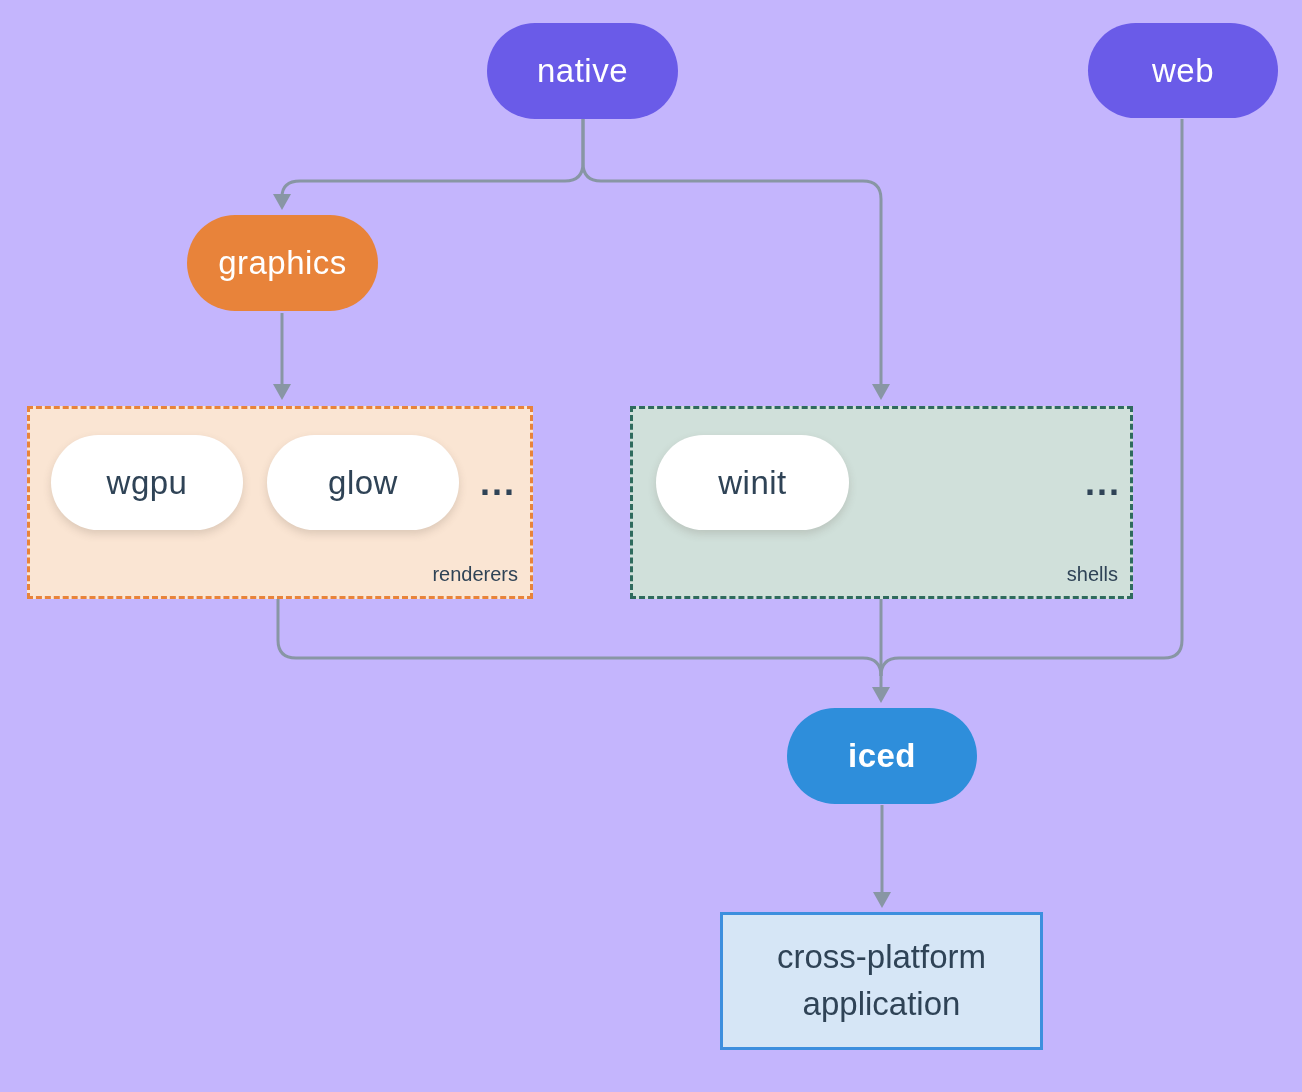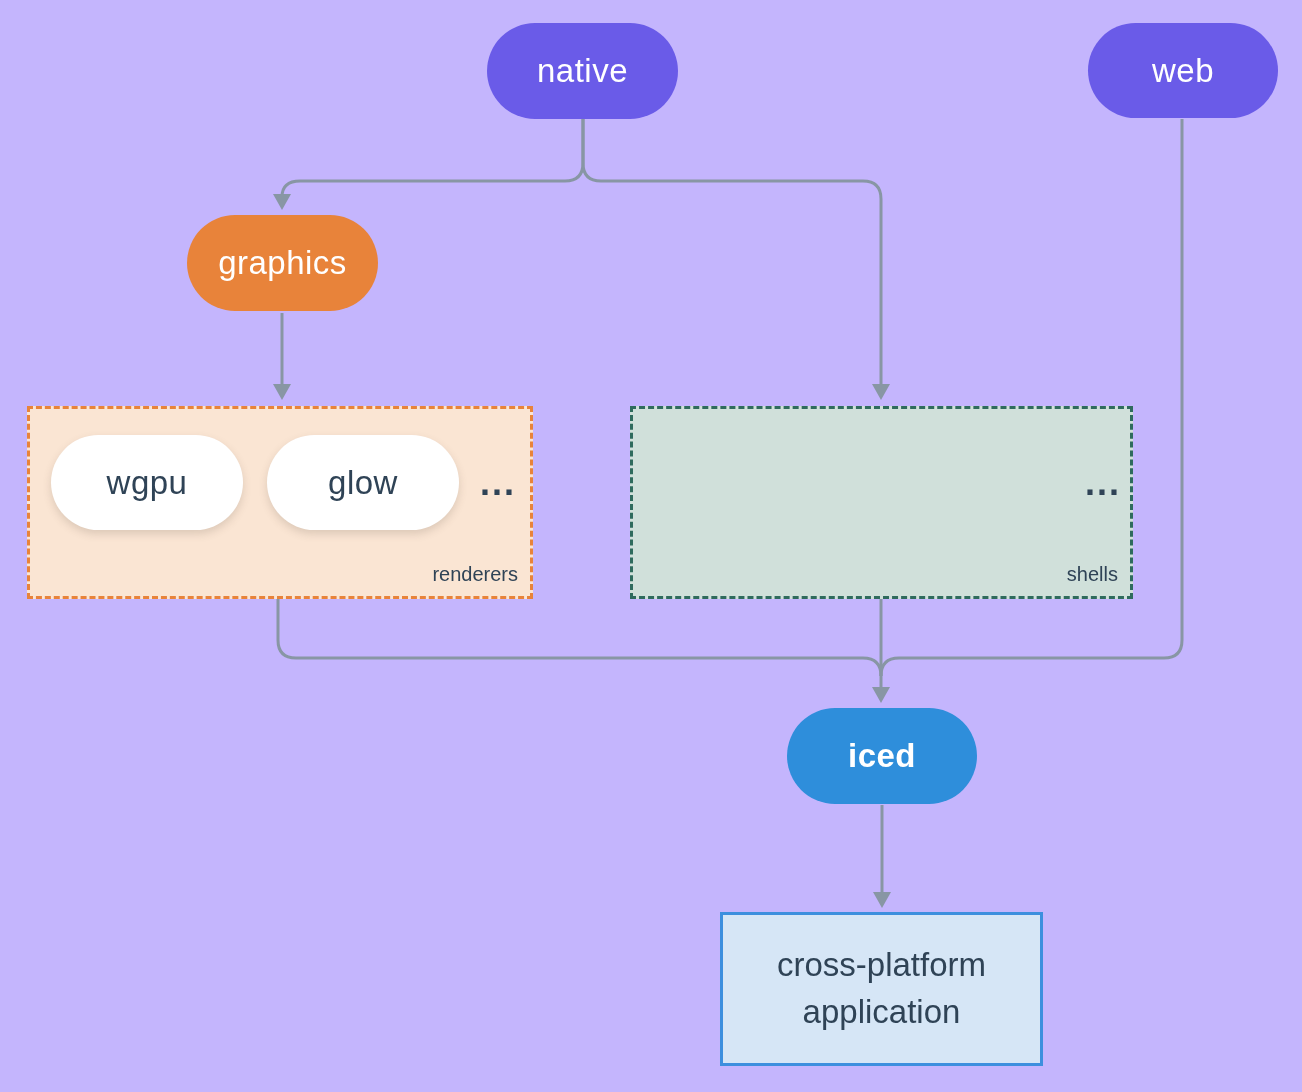--- a/index.html
+++ b/index.html
@@ -25,21 +25,21 @@
   .group.renderers{background:#FAE5D3;border:3px dashed #E8833A;}
   .group.shells{background:#D0E0DA;border:3px dashed #2F6B5D;}
   .group-label{
     position:absolute;right:12px;bottom:10px;color:#2F4356;font-size:20px;
   }
   .dots{
     position:absolute;color:#2F4356;font-size:36px;font-weight:bold;
     letter-spacing:2px;line-height:1;
   }
   .appbox{
-    position:absolute;left:720px;top:912px;width:323px;height:154px;
+    position:absolute;left:720px;top:912px;width:323px;height:138px;
     box-sizing:border-box;background:#D6E6F6;border:3px solid #3D8FDE;
     display:flex;align-items:center;justify-content:center;text-align:center;
     color:#2F4356;font-size:33px;line-height:1.42;
   }
   .appbox .txt{width:280px;}
   
   .n-native{left:487px;top:23px;width:191px;height:96px;}
   .n-web{left:1088px;top:23px;width:190px;height:95px;}
   .n-graphics{left:187px;top:215px;width:191px;height:96px;}
   .g-renderers{left:27px;top:406px;width:506px;height:193px;}
@@ -95,20 +95,23 @@
       <span>wgpu</span>
     </div>
     <div class="pill white n-glow">
       <span>glow</span>
     </div>
     <div class="dots d-renderers">...</div>
     <div class="group-label">renderers</div>
   </div>
 
   <div class="group shells g-shells">
+    <div class="pill white n-winit">
+      <span>winit</span>
+    </div>
     <div class="dots d-shells">...</div>
     <div class="group-label">shells</div>
   </div>
 
   <div class="pill blue n-iced">
     <span>iced</span>
   </div>
 
   <div class="appbox">
     <div class="txt">cross-platform application</div>

